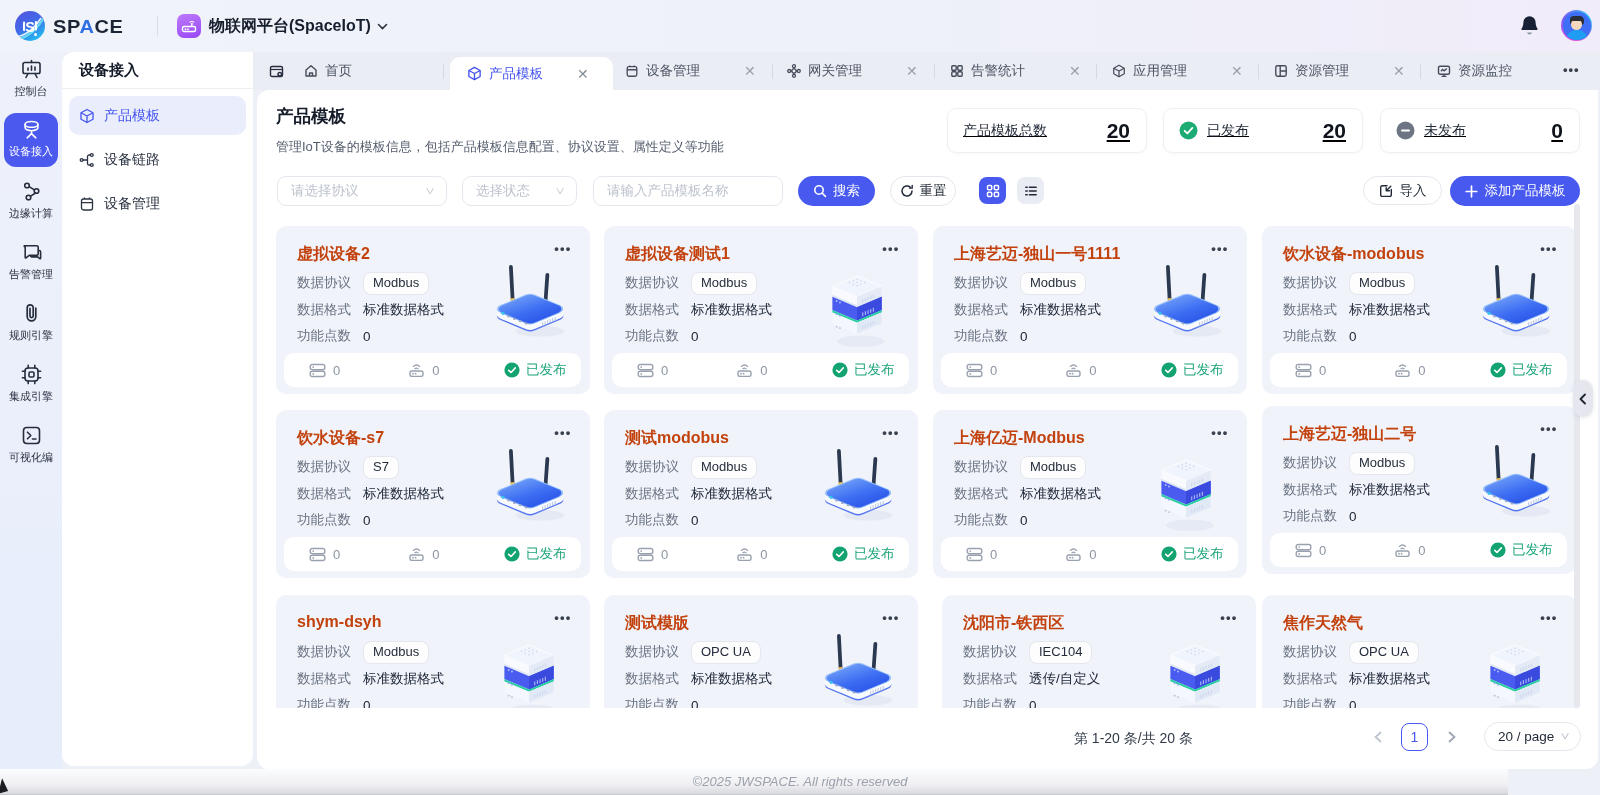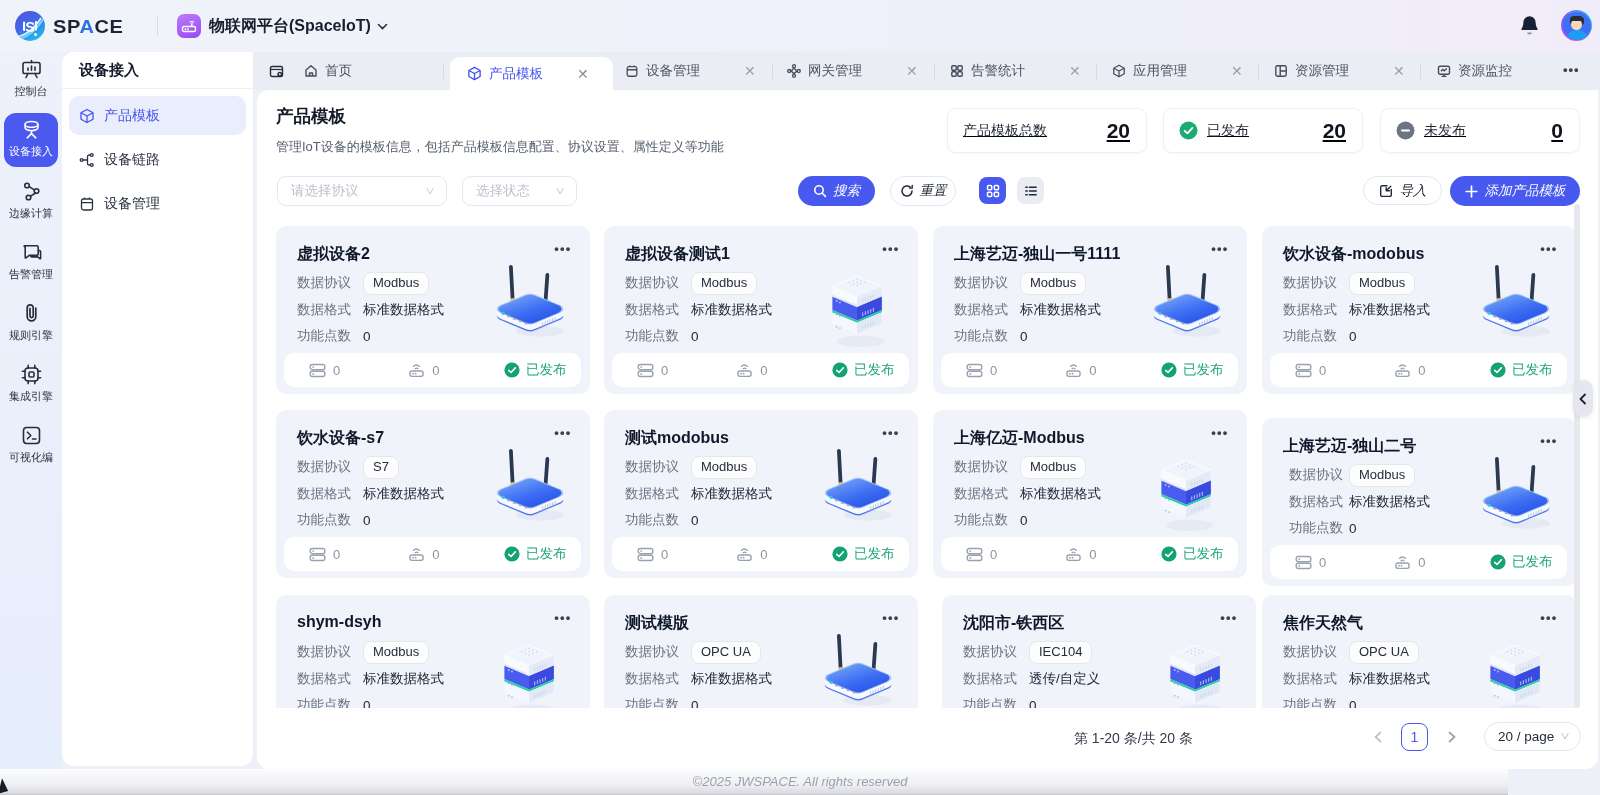--- a/index.html
+++ b/index.html
@@ -56,28 +56,28 @@
 #pgSub{position:absolute;left:19px;top:48px;font-size:13px;color:#555e6e;}
 .stat{position:absolute;top:18px;width:200px;height:45px;background:#fff;border:1px solid #eef0f5;border-radius:9px;box-shadow:0 1px 3px rgba(30,41,59,.04);display:flex;align-items:center;text-decoration:underline;}
 .stat .ic{margin-left:15px;}
 .stat .lb{margin-left:15px;font-size:14px;color:#222a38;}
 .stat .ic + .lb{margin-left:9px;}
 .stat .num{margin-left:auto;margin-right:16px;font-size:21px;font-weight:700;color:#10141c;}
 
 .fld{position:absolute;top:86px;height:30px;border:1px solid #e4e7ee;border-radius:9px;background:#fff;display:flex;align-items:center;font-size:13.5px;color:#bcc2cd;}
 .fld .ph{margin-left:13px;}
 .fld .car{margin-left:auto;margin-right:12px;color:#c6cbd4;font-size:10px;transform:scaleX(1.4);}
-.btn{position:absolute;top:86px;height:30px;border-radius:15px;display:flex;align-items:center;justify-content:center;font-size:13.5px;font-style:italic;}
+.btn{position:absolute;top:86px;height:30px;border-radius:15px;display:flex;align-items:center;justify-content:center;font-size:13.5px;}
 .btn.blue{background:#4759ef;color:#fff;}
 .btn.white{background:#fff;border:1px solid #e4e7ee;color:#1f2732;}
 .tgl{position:absolute;top:87px;width:27px;height:27px;border-radius:8px;display:flex;align-items:center;justify-content:center;}
 
 #cards{position:absolute;left:19px;top:136px;width:1310px;height:482px;overflow:hidden;}
 .card{position:absolute;width:313.5px;height:168px;border-radius:10px;background:#f0f3fa;}
-.card .ttl{position:absolute;left:21px;top:18px;font-size:16px;font-weight:600;color:#0f172a;}
+.card .ttl{position:absolute;left:21px;top:18px;font-size:16px;font-weight:600;color:#c2410c;}
 .card .dots{position:absolute;right:18px;top:15px;color:#3a4250;font-size:13px;font-weight:700;letter-spacing:1.2px;}
 .card .row{position:absolute;left:21px;height:22px;display:flex;align-items:center;font-size:13.5px;}
 .card .row .lb{color:#6a7382;width:66px;}
 .card .row .vl{color:#20293a;}
 .card .row .tag{border:1px solid #e4e7ee;background:#fdfdfe;border-radius:8px;padding:2.5px 9px 3.5px;font-size:13px;color:#252d3c;}
 .card .img{position:absolute;right:10px;top:34px;}
 .card .foot{position:absolute;left:8px;right:9px;top:127px;height:34px;background:#fff;border-radius:10px;display:flex;align-items:center;}
 .card .foot .cnt{display:flex;align-items:center;font-size:13px;color:#8b93a1;}
 .card .foot .cnt svg{margin-right:7px;}
 .card .foot .pub{margin-left:auto;margin-right:22px;display:flex;align-items:center;font-size:13.5px;color:#1ba47a;font-weight:500;}
@@ -344,20 +344,23 @@
     </div>
 
  <div class="fld" style="left:20px;width:170px;">
       <span class="ph">请选择协议</span>
       <span class="car">∨</span>
     </div>
  <div class="fld" style="left:205px;width:115px;">
       <span class="ph">选择状态</span>
       <span class="car">∨</span>
     </div>
+ <div class="fld" style="left:336px;width:190px;">
+      <span class="ph">请输入产品模板名称</span>
+    </div>
  <div class="btn blue" style="left:541px;width:77px;">
   <svg width="14" height="14" viewBox="0 0 14 14" fill="none" stroke="#fff" stroke-width="1.6" stroke-linecap="round" style="margin-right:6px;">
         <circle cx="6" cy="6" r="4.2"></circle>
         <path d="M9.3 9.3 L12.4 12.4"></path>
       </svg>搜索</div>
  <div class="btn white" style="left:633px;width:66px;">
   <svg width="14" height="14" viewBox="0 0 14 14" fill="none" stroke="#222a38" stroke-width="1.5" stroke-linecap="round" style="margin-right:6px;">
         <path d="M12 7 a5 5 0 1 1 -1.8 -3.85"></path>
         <path d="M12.2 1.4 V4.1 H9.5" stroke-width="1.4"></path>
       </svg>重置</div>
@@ -849,21 +852,21 @@
               <rect x="2" y="9" width="13" height="5.4" rx="1.8"></rect>
               <path d="M5 11.7h0.01M7.6 11.7h0.01" stroke-linecap="round" stroke-width="1.8"></path>
               <path d="M5.4 4.4 a4.6 4.6 0 0 1 6.2 0 M7 6.7 a2.4 2.4 0 0 1 3 0" stroke-linecap="round" stroke-width="1.3"></path>
             </svg>0</span>
  <span class="pub" style="margin-right:14px;"><svg width="16" height="16" viewBox="0 0 16 16">
               <circle cx="8" cy="8" r="7.6" fill="#12a371"></circle>
               <path d="M4.7 8.3 L7 10.5 L11.3 5.9" stroke="#fff" stroke-width="1.6" fill="none" stroke-linecap="round" stroke-linejoin="round"></path>
             </svg>已发布</span>
 </div>
 </div>
-<div class="card" style="left:986px;top:192px;text-align:center;">
+<div class="card" style="left:986px;top:180px;">
 <div class="ttl">上海艺迈-独山二号</div>
         <div class="dots">•••</div>
 <svg class="img" style="right:16px;top:37px;" width="86" height="81" viewBox="0 0 96 90">
 <defs>
             <linearGradient id="rt7" x1="0.15" y1="0.1" x2="0.75" y2="0.95">
               <stop offset="0" stop-color="#71a0f7"></stop>
               <stop offset="0.55" stop-color="#3e6ef3"></stop>
               <stop offset="1" stop-color="#2953e6"></stop>
             </linearGradient>
           </defs>

